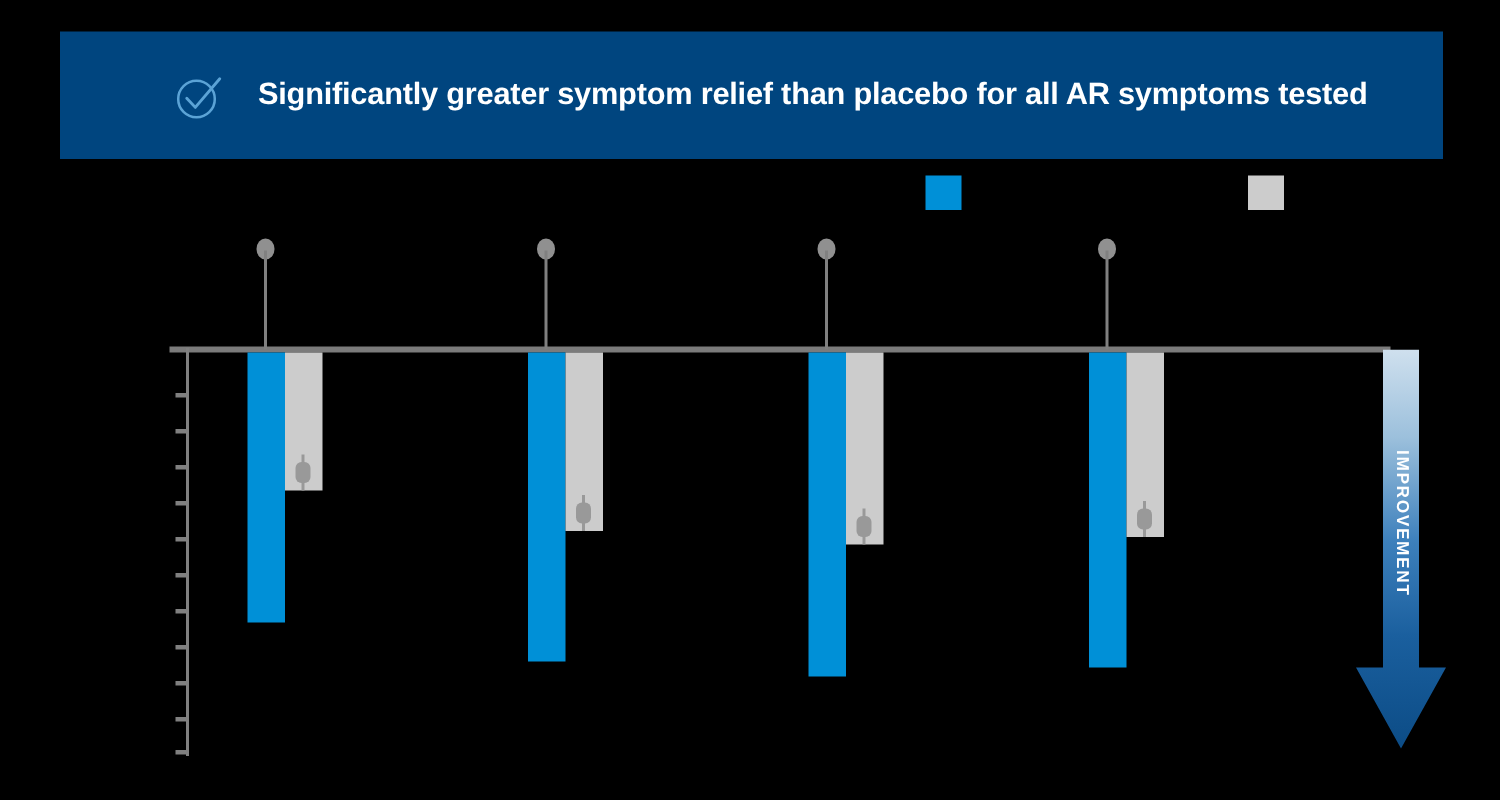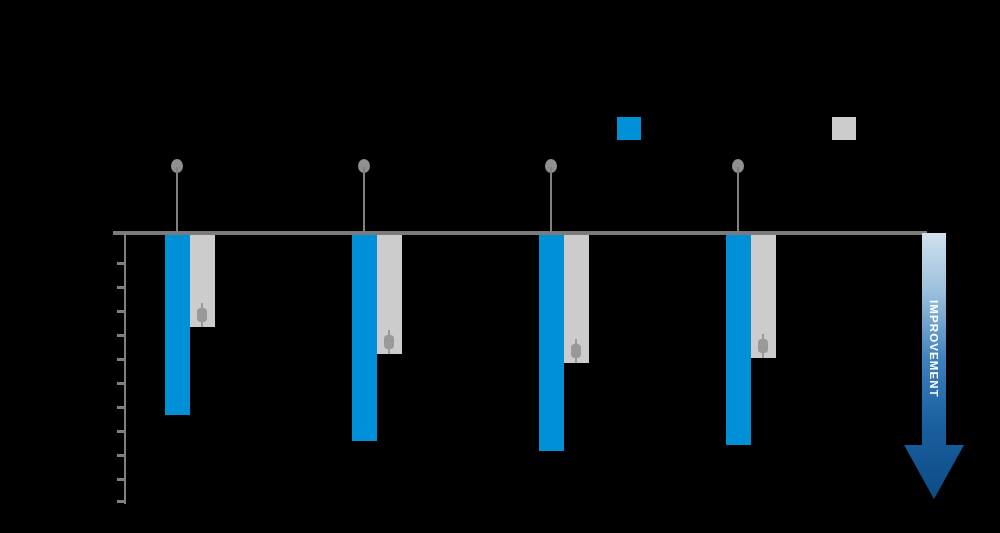--- a/index.html
+++ b/index.html
@@ -232,20 +232,27 @@
     color: #000000;
     font-size: 9.5px;
     white-space: nowrap;
   }
 </style>
 </head>
 <body>
 
 <div id="page">
 
+  <div class="header-banner">
+    <svg class="check-icon" viewBox="0 0 34 34">
+      <circle cx="15" cy="19" r="12.2" fill="none" stroke="#5BA3D6" stroke-width="1.7"></circle>
+      <path d="M8.5 18.5 L14.2 24.6 L30.5 5.5" fill="none" stroke="#5BA3D6" stroke-width="1.9" stroke-linecap="round" stroke-linejoin="round"></path>
+    </svg>
+    <div class="header-text">Significantly greater symptom relief than placebo for all AR symptoms tested</div>
+  </div>
 
   <div class="legend">
     <div class="legend-item li-0">
       <span class="legend-swatch" style="background:#0090D7"></span>
       <span class="legend-label"></span>
     </div>
     <div class="legend-item li-1">
       <span class="legend-swatch" style="background:#CCCCCC"></span>
       <span class="legend-label"></span>
     </div>

